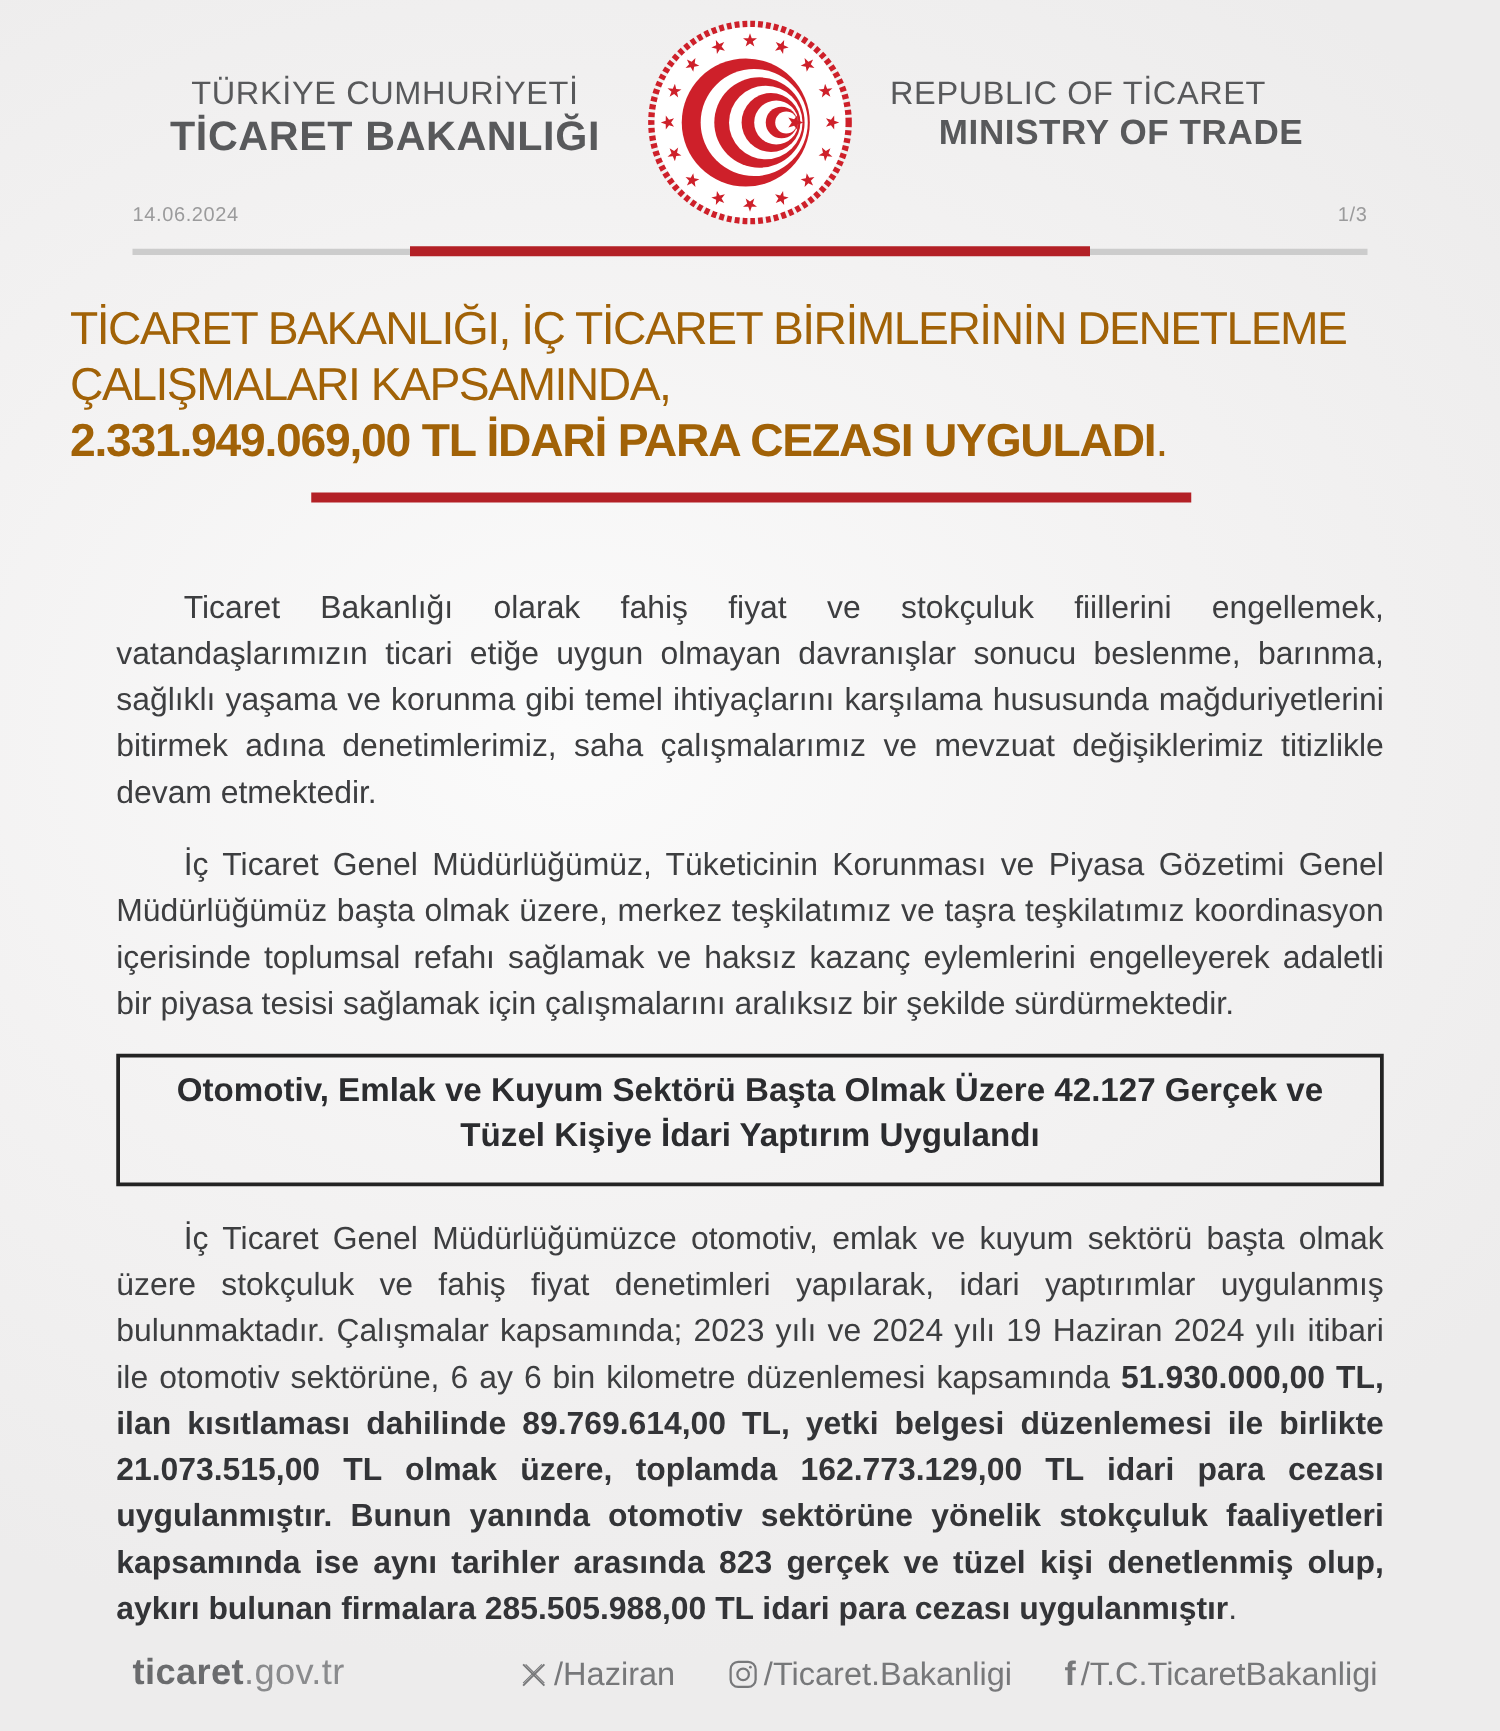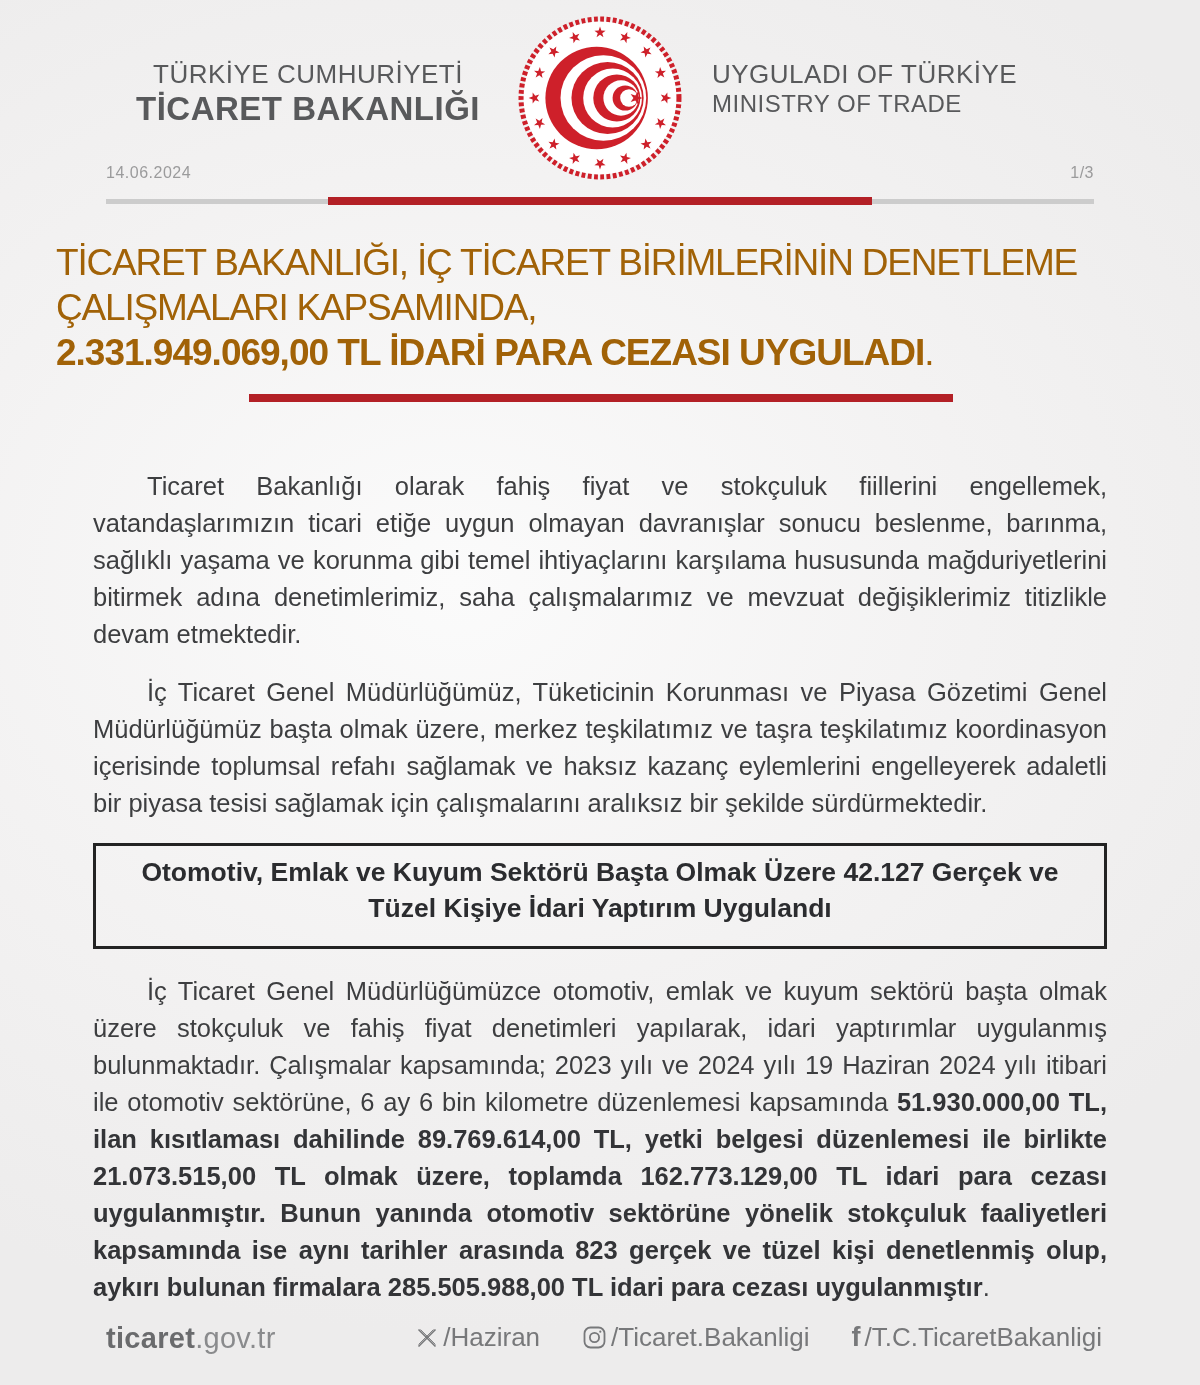--- a/index.html
+++ b/index.html
@@ -10,21 +10,21 @@
     color:#3d3e40;position:relative;
   }
   .page{position:absolute;inset:0;border-radius:21px;}
 
   
   .hdr-left{position:absolute;top:60px;right:720px;text-align:center;color:#58595b;line-height:1.15;white-space:nowrap;}
   .hdr-left .l1{font-size:26px;font-weight:400;letter-spacing:.5px;}
   .hdr-left .l2{font-size:33px;font-weight:700;letter-spacing:.5px;}
   .hdr-right{position:absolute;top:60px;left:712px;text-align:left;color:#58595b;line-height:1.15;white-space:nowrap;}
   .hdr-right .l1{font-size:26px;font-weight:400;letter-spacing:.5px;}
-  .hdr-right .l2{font-size:24px;font-weight:400;letter-spacing:.5px;}
+  .hdr-right .l2{font-size:28px;font-weight:700;letter-spacing:.5px;margin-left:39px;}
   .logo{position:absolute;left:516px;top:14px;width:168px;height:168px;}
 
   
   .meta{position:absolute;top:164px;left:106px;right:106px;display:flex;justify-content:space-between;
         color:#9b9b9c;font-size:16px;letter-spacing:.5px;}
   .divider{position:absolute;top:197px;left:106px;right:106px;height:8px;display:flex;align-items:center;}
   .divider .g{height:5px;background:#cccccc;}
   .divider .r{height:8px;background:#b32026;}
   .seg1{width:22.5%;} .seg2{width:55%;} .seg3{width:22.5%;}
 
@@ -36,21 +36,21 @@
 
   
   .content{position:absolute;top:468px;left:93px;right:93px;
            font-size:25.5px;line-height:37px;text-align:justify;color:#3d3e40;}
   .content p{margin:0 0 21px 0;text-indent:54px;}
   .content .bold{font-weight:700;color:#333437;}
   .hbox{border:3px solid #232323;margin:10px 0 24px 0;padding:8px 26px 20px 26px;
         text-align:center;font-weight:700;font-size:26.5px;line-height:36px;color:#2b2c2f;}
 
   
-  .footer{position:absolute;top:1322px;left:106px;right:98px;display:flex;align-items:flex-start;color:#77787a;}
+  .footer{position:absolute;top:1322px;left:106px;right:98px;display:flex;align-items:flex-end;color:#77787a;}
   .site{font-size:29px;color:#8a8b8d;letter-spacing:.3px;}
   .site b{color:#6a6b6d;font-weight:700;}
   .socials{margin-left:auto;display:flex;align-items:center;gap:42px;font-size:26px;}
   .soc{display:flex;align-items:center;gap:4px;white-space:nowrap;color:#77787a;text-decoration:none;}
   .soc svg{display:block;}
   .fb-glyph{font-weight:700;font-size:27px;line-height:1;}
 </style>
 </head>
 <body>
 
@@ -90,21 +90,21 @@
     <circle cx="109" cy="100" r="43" fill="#ce202a"></circle>
     <circle cx="115" cy="100" r="35" fill="#ffffff"></circle>
     <circle cx="120" cy="100" r="28" fill="#ce202a"></circle>
     <circle cx="125" cy="100" r="21" fill="#ffffff"></circle>
     <circle cx="130" cy="100" r="15" fill="#ce202a"></circle>
     <circle cx="134.5" cy="100" r="10.5" fill="#ffffff"></circle>
     <use href="#st" transform="translate(143 100) rotate(18) scale(1.15)" fill="#ce202a"></use>
   </svg>
 
   <div class="hdr-right">
-    <div class="l1">UYGULADI OF TÜRKİYE</div>
+    <div class="l1">REPUBLIC OF TİCARET</div>
     <div class="l2">MINISTRY OF TRADE</div>
   </div>
 
   <div class="meta">
     <span>14.06.2024</span>
     <span>1/3</span>
   </div>
 
   <div class="divider">
     <div class="g seg1"></div>

